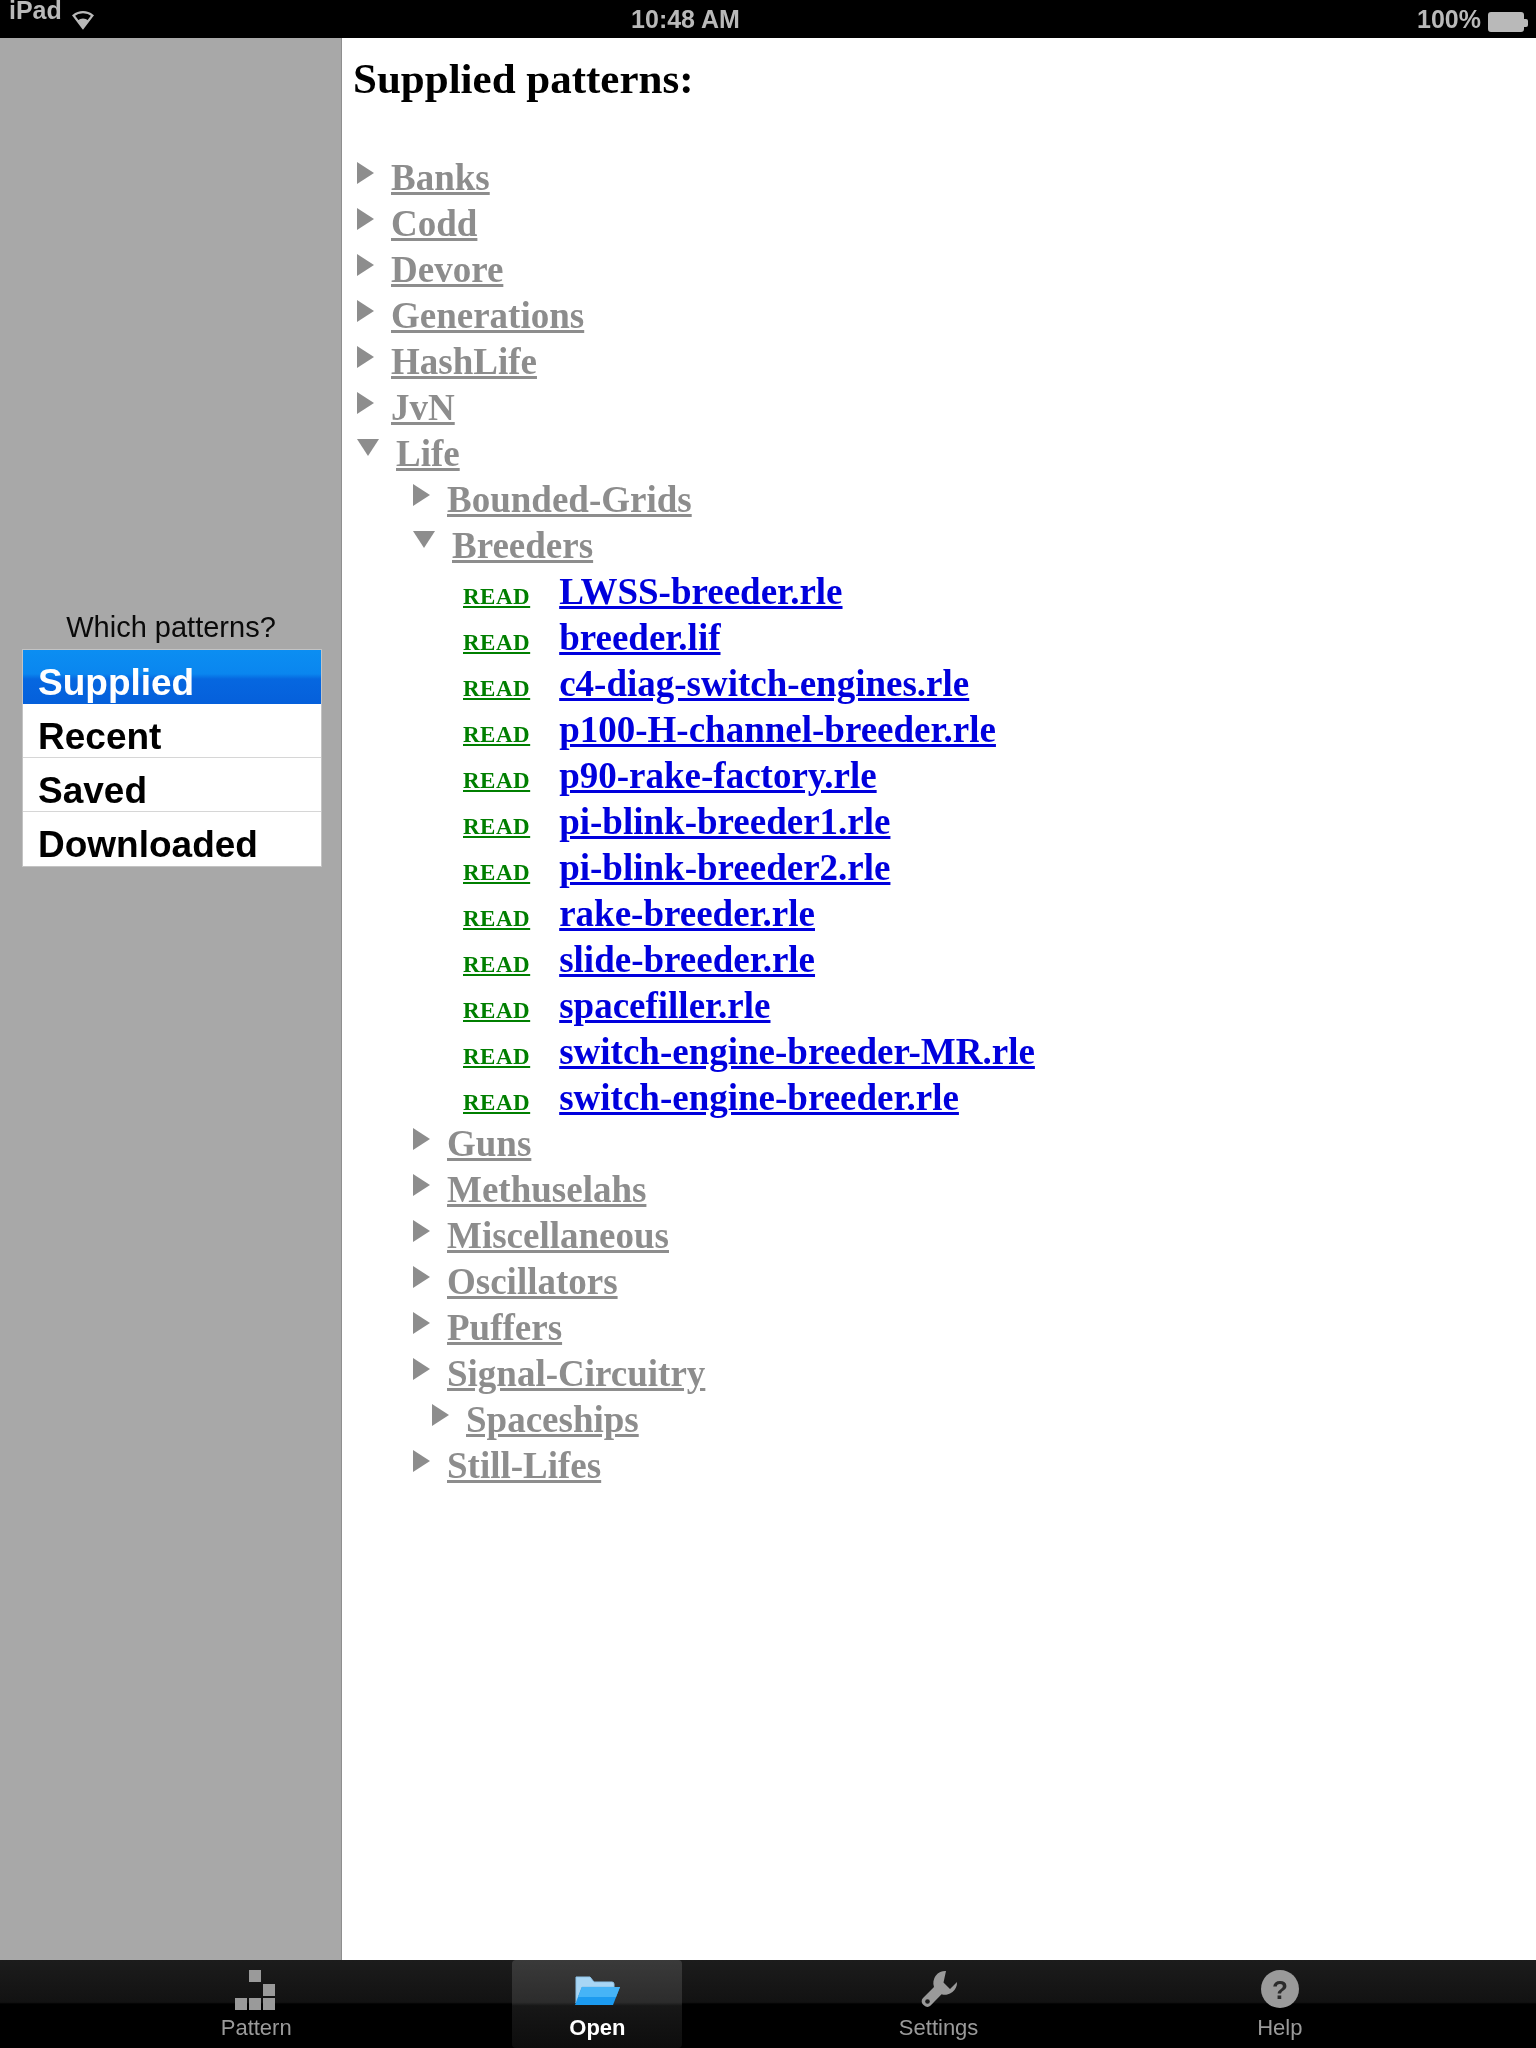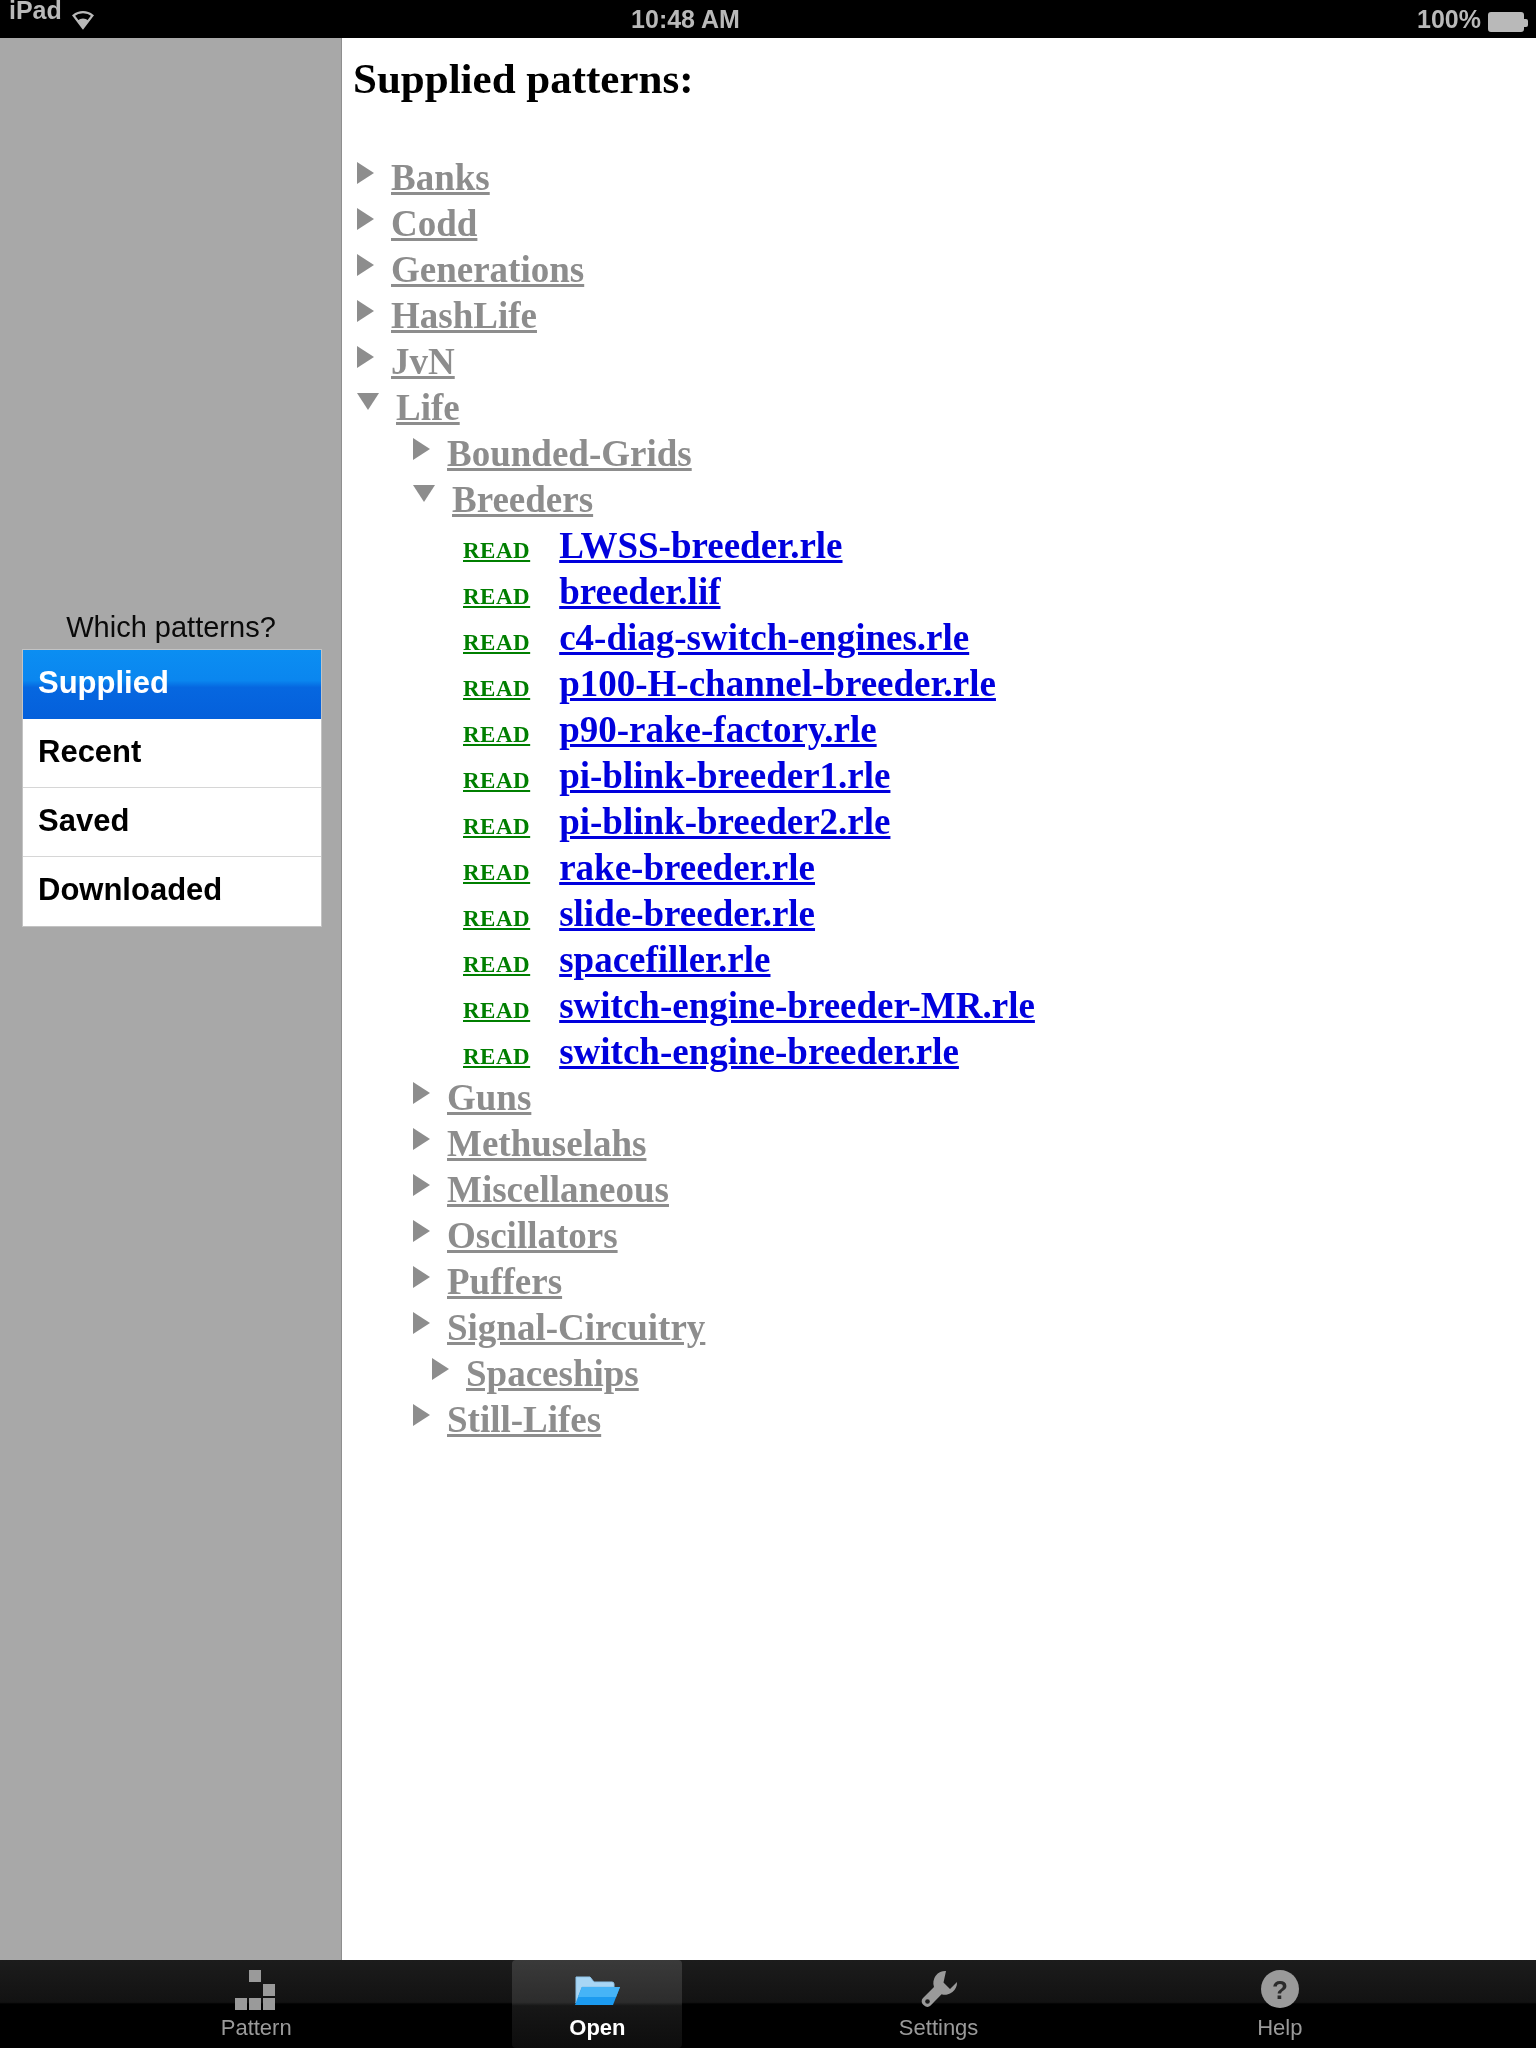--- a/index.html
+++ b/index.html
@@ -120,24 +120,24 @@
   .pattern-list {
     position: absolute;
     left: 22px;
     top: 611px;
     width: 298px;
     background: #ffffff;
     border: 1px solid #c3c3c3;
     box-sizing: content-box;
   }
   .pattern-row {
-    height: 69px;
+    height: 54px;
     line-height: 66px;
     padding-left: 15px;
-    font-size: 31px;
+    font-size: 37px;
     font-weight: bold;
     color: #000000;
     border-bottom: 1px solid #d6d6d6;
     box-sizing: border-box;
     background: #ffffff;
   }
   .pattern-row:last-child { border-bottom: none; }
   .pattern-row.selected {
     background: linear-gradient(to bottom, #0b8ef2 0%, #0a86ef 45%, #0667e0 55%, #0560db 100%);
     color: #ffffff;
@@ -327,20 +327,24 @@
           <div class="tree-row" style="padding-left: 14px;">
             <span class="tri closed"></span>
             <span class="folder-link">Banks</span>
           </div>
           <div class="tree-row" style="padding-left: 14px;">
             <span class="tri closed"></span>
             <span class="folder-link">Codd</span>
           </div>
           <div class="tree-row" style="padding-left: 14px;">
             <span class="tri closed"></span>
+            <span class="folder-link">Devore</span>
+          </div>
+          <div class="tree-row" style="padding-left: 14px;">
+            <span class="tri closed"></span>
             <span class="folder-link">Generations</span>
           </div>
           <div class="tree-row" style="padding-left: 14px;">
             <span class="tri closed"></span>
             <span class="folder-link">HashLife</span>
           </div>
           <div class="tree-row" style="padding-left: 14px;">
             <span class="tri closed"></span>
             <span class="folder-link">JvN</span>
           </div>

